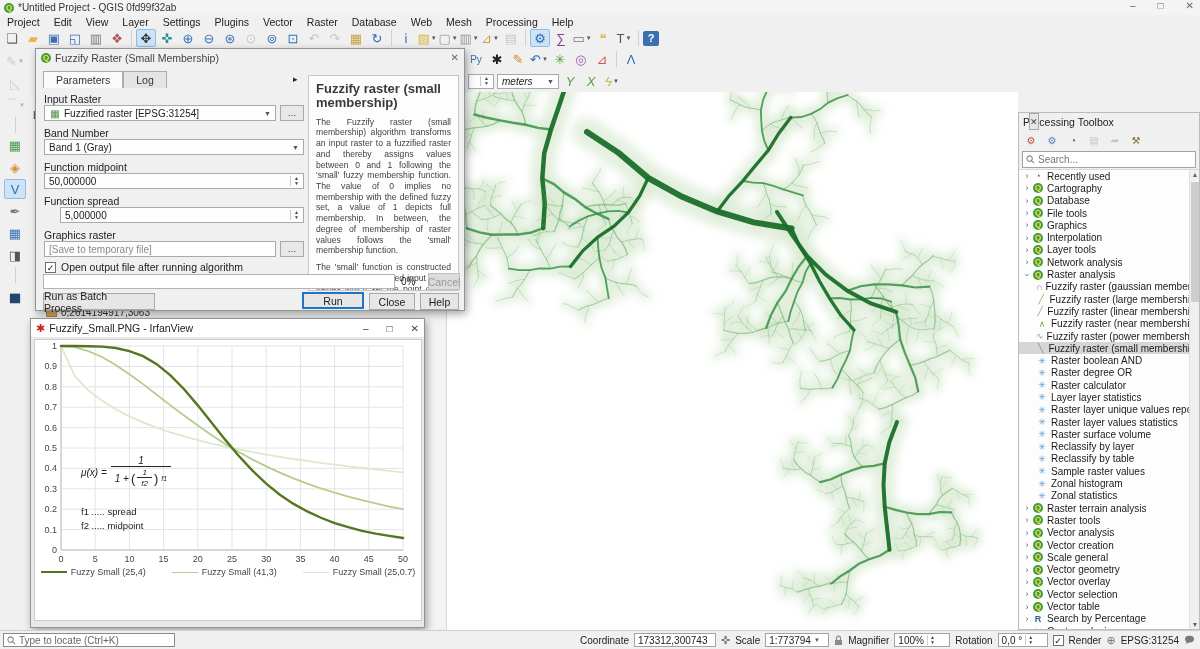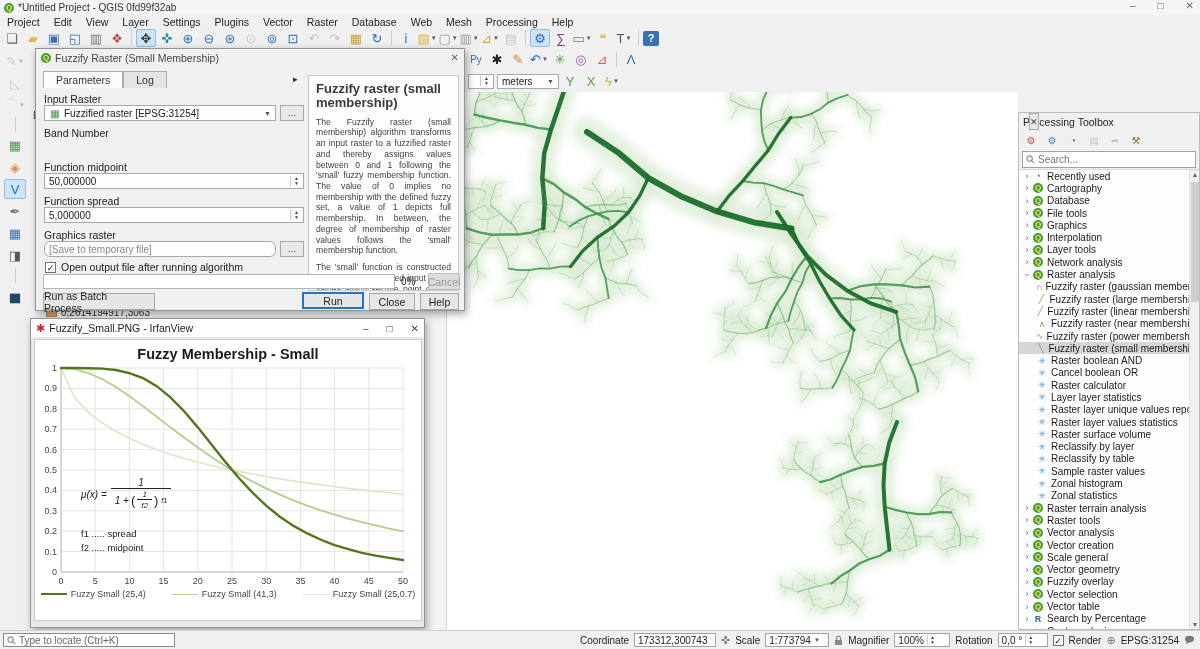--- a/index.html
+++ b/index.html
@@ -176,21 +176,21 @@
       <span class="tb sm" title="python-console-icon" style="color: rgb(55, 118, 171);">Py</span>
       <span class="tb" title="debug-icon" style="color: rgb(34, 34, 34);">✱</span>
       <span class="tb" title="sketch-icon" style="color: rgb(201, 138, 44);">✎</span>
       <span class="tb" title="undo-redo-icon" style="color: rgb(47, 111, 183);">↶<span class="caret">▼</span></span>
       <span class="tb" title="plugin-manager-icon" style="color: rgb(85, 160, 69);">✳</span>
       <span class="tb" title="processing-history-icon" style="color: rgb(155, 89, 182);">◎</span>
       <span class="tb" title="elevation-profile-icon" style="color: rgb(204, 85, 85);">⊿</span>
       <div class="vsep"></div>
       <span class="tb" title="metasearch-icon" style="color: rgb(47, 111, 183);">Λ</span>
     </div>
-  <div class="toolbar" style="left:468px;top:72px;" id="toolbar3">
+  <div class="toolbar" style="left:468px;top:72px;font-style:italic;" id="toolbar3">
     <span class="spin" style="width:26px;height:15px;">
         <span class="ud">
           <span>▲</span>
           <span>▼</span>
         </span>
       </span>
     <span class="combo" style="width:62px;height:15px;margin-left:2px;">
         <span>meters</span>
         <span class="arr">▼</span>
       </span>
@@ -1290,21 +1290,21 @@
         <div class="tree-row sel" style="padding-left: 17px;">
           <span class="ticon" style="color: rgb(138, 138, 138);">╲</span>
           <span>Fuzzify raster (small membership)</span>
         </div>
         <div class="tree-row" style="padding-left: 17px;">
           <span class="ticon" style="color: rgb(91, 155, 213);">✳</span>
           <span>Raster boolean AND</span>
         </div>
         <div class="tree-row" style="padding-left: 17px;">
           <span class="ticon" style="color: rgb(91, 155, 213);">✳</span>
-          <span>Cancel boolean OR</span>
+          <span>Raster degree OR</span>
         </div>
         <div class="tree-row" style="padding-left: 17px;">
           <span class="ticon" style="color: rgb(91, 155, 213);">✳</span>
           <span>Raster calculator</span>
         </div>
         <div class="tree-row" style="padding-left: 17px;">
           <span class="ticon" style="color: rgb(91, 155, 213);">✳</span>
           <span>Layer layer statistics</span>
         </div>
         <div class="tree-row" style="padding-left: 17px;">
@@ -1365,21 +1365,21 @@
           <span>Scale general</span>
         </div>
         <div class="tree-row" style="padding-left: 3px;">
           <span class="chev">›</span>
           <span class="qico">Q</span>
           <span>Vector geometry</span>
         </div>
         <div class="tree-row" style="padding-left: 3px;">
           <span class="chev">›</span>
           <span class="qico">Q</span>
-          <span>Fuzzify overlay</span>
+          <span>Vector overlay</span>
         </div>
         <div class="tree-row" style="padding-left: 3px;">
           <span class="chev">›</span>
           <span class="qico">Q</span>
           <span>Vector selection</span>
         </div>
         <div class="tree-row" style="padding-left: 3px;">
           <span class="chev">›</span>
           <span class="qico">Q</span>
           <span>Vector table</span>
@@ -1418,46 +1418,52 @@
     <div class="inputrow" style="left:8px;top:56px;width:260px;">
       <span class="combo" style="flex:1;">
         <span class="ticon" style="color:#4a8f4a;font-size:10px;">▦</span>
         <span>Fuzzified raster [EPSG:31254]</span>
           <span class="arr">▼</span>
       </span>
       <span class="dots">…</span>
     </div>
 
     <span class="fld-label" style="left:8px;top:78px;">Band Number</span>
+    <div class="inputrow" style="left:8px;top:90px;width:260px;">
+      <span class="combo" style="flex:1;">
+          <span>Band 1 (Gray)</span>
+          <span class="arr">▼</span>
+        </span>
+    </div>
 
     <span class="fld-label" style="left:8px;top:112px;">Function midpoint</span>
     <div class="inputrow" style="left:8px;top:124px;width:260px;">
       <span class="spin" style="flex:1;">
           <span>50,000000</span>
           <span class="ud">
             <span>▲</span>
             <span>▼</span>
           </span>
         </span>
     </div>
 
     <span class="fld-label" style="left:8px;top:146px;">Function spread</span>
     <div class="inputrow" style="left:8px;top:158px;width:260px;">
-      <span class="spin" style="flex:1;">
+      <span class="spin" style="flex:1;margin-left:16px;">
           <span>5,000000</span>
           <span class="ud">
             <span>▲</span>
             <span>▼</span>
           </span>
         </span>
     </div>
 
     <span class="fld-label" style="left:8px;top:180px;">Graphics raster</span>
     <div class="inputrow" style="left:8px;top:192px;width:260px;">
-      <span class="txt" style="flex:1;color:#8a8a8a;border-radius:6px;">[Save to temporary file]</span>
+      <span class="txt" style="flex:1;color:#8a8a8a;">[Save to temporary file]</span>
       <span class="dots">…</span>
     </div>
 
     <span class="chkrow" style="left:9px;top:212px;">
       <span class="chk">✓</span>
       <span>Open output file after running algorithm</span>
     </span>
 
     <div class="helppanel">
       <h3>Fuzzify raster (small membership)</h3>
@@ -1480,21 +1486,20 @@
     <div class="iv-title">
       <span class="iv-ico">✱</span>
       <span>Fuzzify_Small.PNG - IrfanView</span>
       <span class="iv-ctrl">
         <span>–</span>
         <span>□</span>
         <span>✕</span>
       </span>
     </div>
     <div class="iv-img">
-      <div class="chart-title">Fuzzy Membership - Small</div>
       <div class="chart-wrap">
         <span id="chartsvg"><svg width="378" height="224">
               <line x1="26" y1="6" x2="26" y2="210" stroke="#e4e4e4" stroke-width="1"></line>
               <line x1="60.2" y1="6" x2="60.2" y2="210" stroke="#e4e4e4" stroke-width="1"></line>
               <line x1="94.4" y1="6" x2="94.4" y2="210" stroke="#e4e4e4" stroke-width="1"></line>
               <line x1="128.6" y1="6" x2="128.6" y2="210" stroke="#e4e4e4" stroke-width="1"></line>
               <line x1="162.8" y1="6" x2="162.8" y2="210" stroke="#e4e4e4" stroke-width="1"></line>
               <line x1="197" y1="6" x2="197" y2="210" stroke="#e4e4e4" stroke-width="1"></line>
               <line x1="231.2" y1="6" x2="231.2" y2="210" stroke="#e4e4e4" stroke-width="1"></line>
               <line x1="265.4" y1="6" x2="265.4" y2="210" stroke="#e4e4e4" stroke-width="1"></line>

